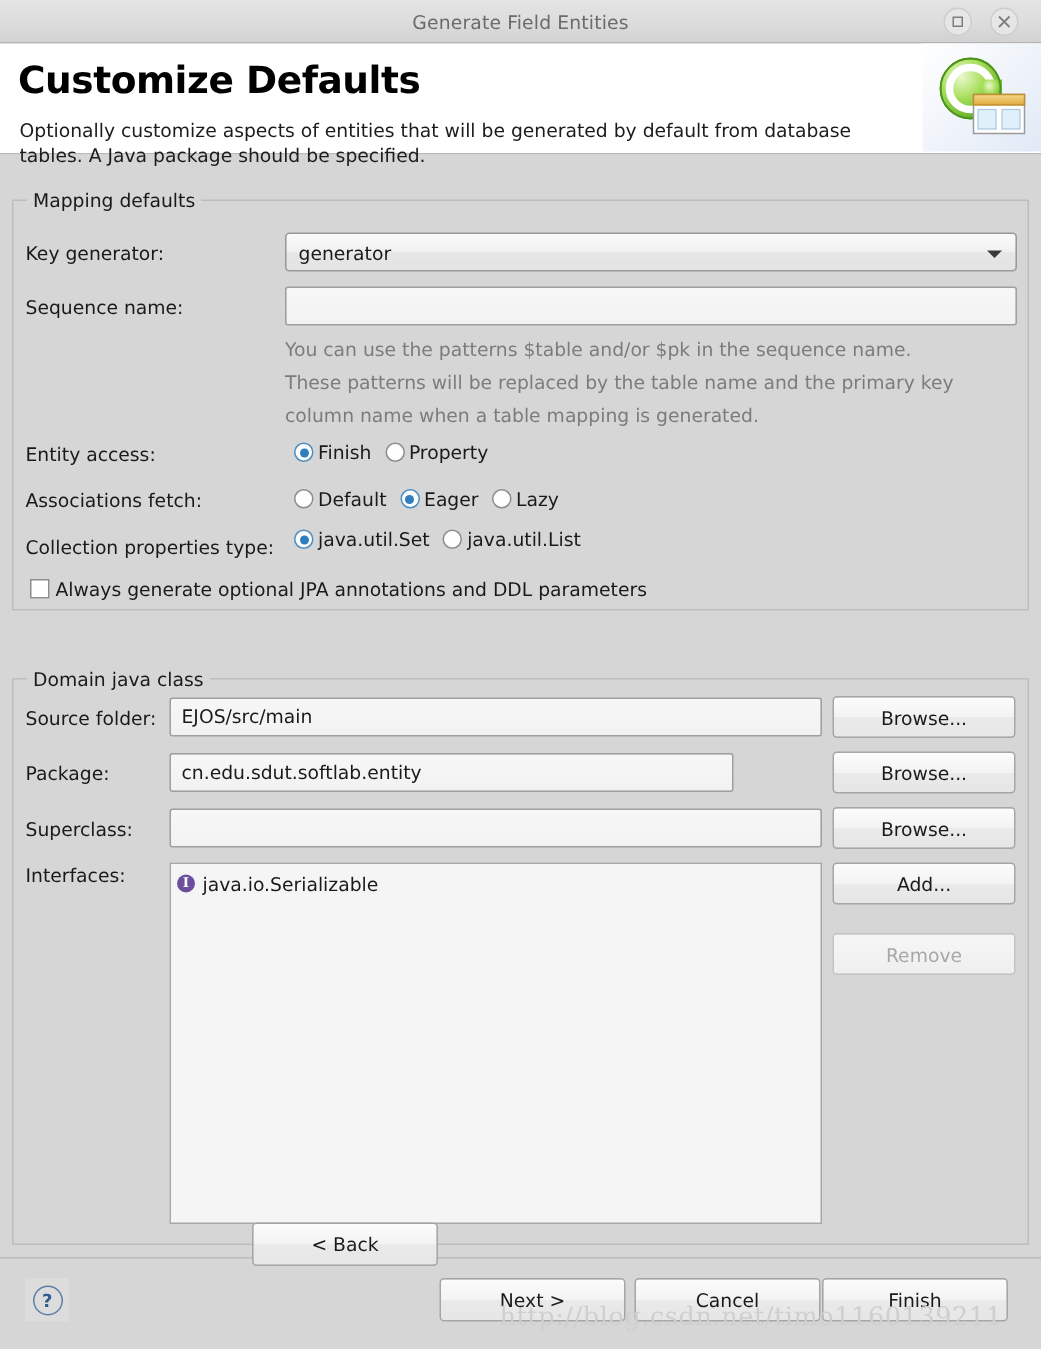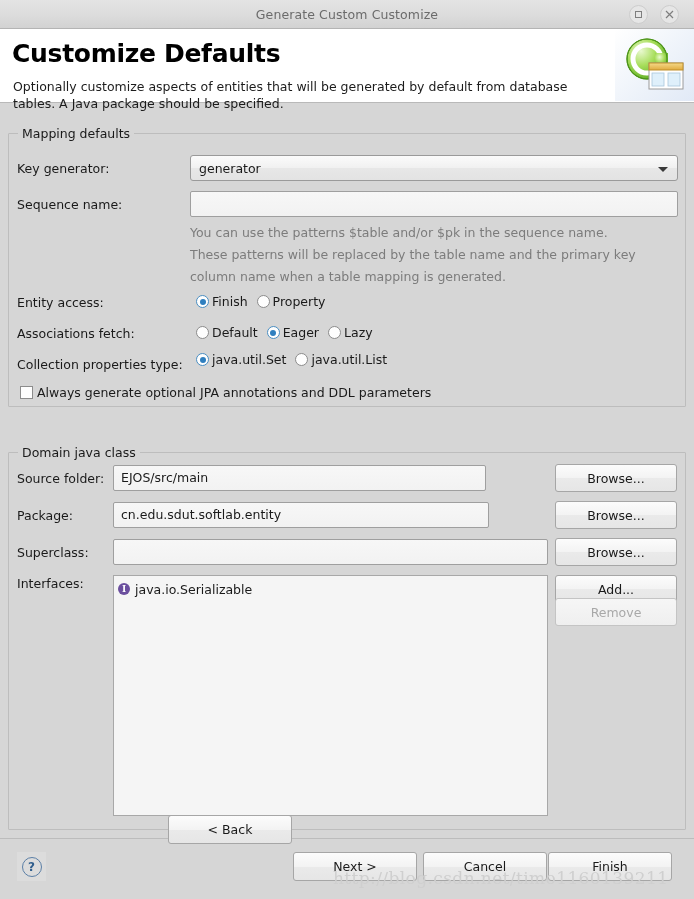--- a/index.html
+++ b/index.html
@@ -141,21 +141,21 @@
     font-family:"DejaVu Serif","Liberation Serif",serif;letter-spacing:.4px;
     white-space:nowrap;pointer-events:none;
   }
 </style>
 </head>
 <body>
 
 <div class="window">
 
   <div class="titlebar">
-    <div class="titlebar-text">Generate Custom Customize</div>
+    <div class="titlebar-text">Generate Field Entities</div>
     <div class="tb-btn tb-max">
       <div class="tb-sq"></div>
     </div>
     <div class="tb-btn tb-close">
       <svg width="9" height="9" viewBox="0 0 9 9">
         <path d="M1 1 L8 8 M8 1 L1 8" stroke="#7e7e7e" stroke-width="1.2" fill="none"></path>
       </svg>
     </div>
   </div>
 
@@ -250,21 +250,21 @@
   <div class="check-row" style="left:20px;top:385px;">
     <span class="checkbox"></span>
     <span class="radio-label">Always generate optional JPA annotations and DDL parameters</span>
   </div>
 
   <div class="group" id="group-domain">
     <span class="group-label">Domain java class</span>
   </div>
 
   <div class="lbl" style="left:17px;top:471px;">Source folder:</div>
-  <div class="input" style="left:113px;top:465px;width:373px;height:26px;">
+  <div class="input" style="left:113px;top:465px;width:435px;height:26px;">
     <span class="input-text" style="line-height:24px;">EJOS/src/main</span>
   </div>
   <div class="btn" style="left:555px;top:464px;width:122px;height:28px;">Browse...</div>
 
   <div class="lbl" style="left:17px;top:508px;">Package:</div>
   <div class="input" style="left:113px;top:502px;width:376px;height:26px;">
     <span class="input-text" style="line-height:24px;">cn.edu.sdut.softlab.entity</span>
   </div>
   <div class="btn" style="left:555px;top:501px;width:122px;height:28px;">Browse...</div>
 
@@ -275,21 +275,21 @@
   <div class="btn" style="left:555px;top:538px;width:122px;height:28px;">Browse...</div>
 
   <div class="lbl" style="left:17px;top:576px;">Interfaces:</div>
   <div class="list" style="left:113px;top:575px;width:435px;height:241px;">
     <div class="list-item">
       <span class="iface-icon">I</span>
       <span class="list-item-label">java.io.Serializable</span>
     </div>
   </div>
   <div class="btn" style="left:555px;top:575px;width:122px;height:28px;">Add...</div>
-  <div class="btn disabled" style="left:555px;top:598px;width:122px;height:28px;">Remove</div>
+  <div class="btn disabled" style="left:555px;top:622px;width:122px;height:28px;">Remove</div>
 
   <div class="footer-sep"></div>
   <div class="help-btn">
     <span class="help-circle">?</span>
   </div>
 
   <div class="btn" style="left:168px;top:815px;width:124px;height:29px;">&lt; Back</div>
   <div class="btn" style="left:293px;top:852px;width:124px;height:29px;">Next &gt;</div>
   <div class="btn" style="left:423px;top:852px;width:124px;height:29px;">Cancel</div>
   <div class="btn" style="left:548px;top:852px;width:124px;height:29px;">Finish</div>

